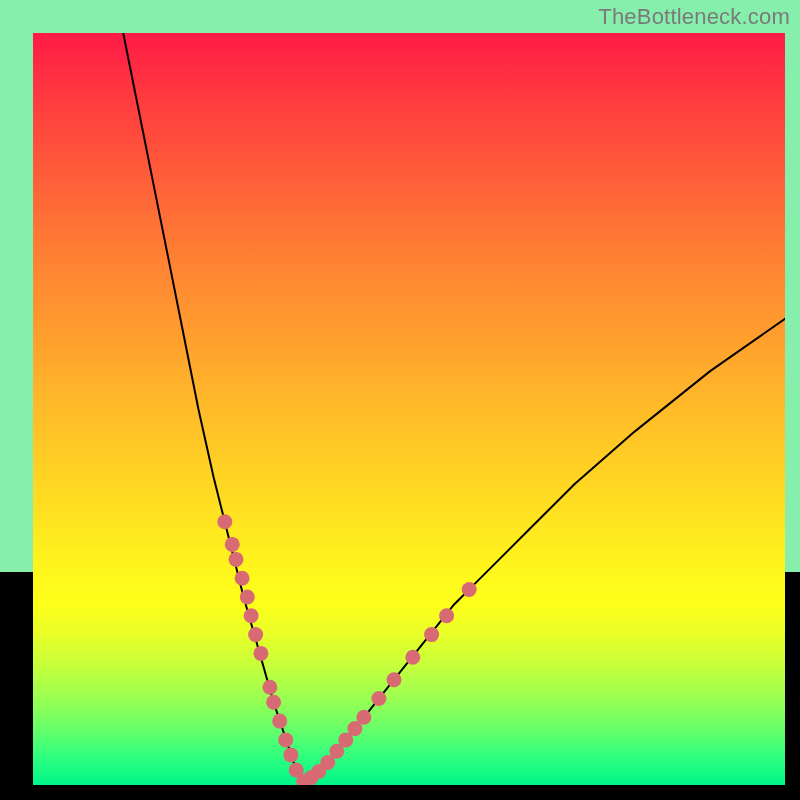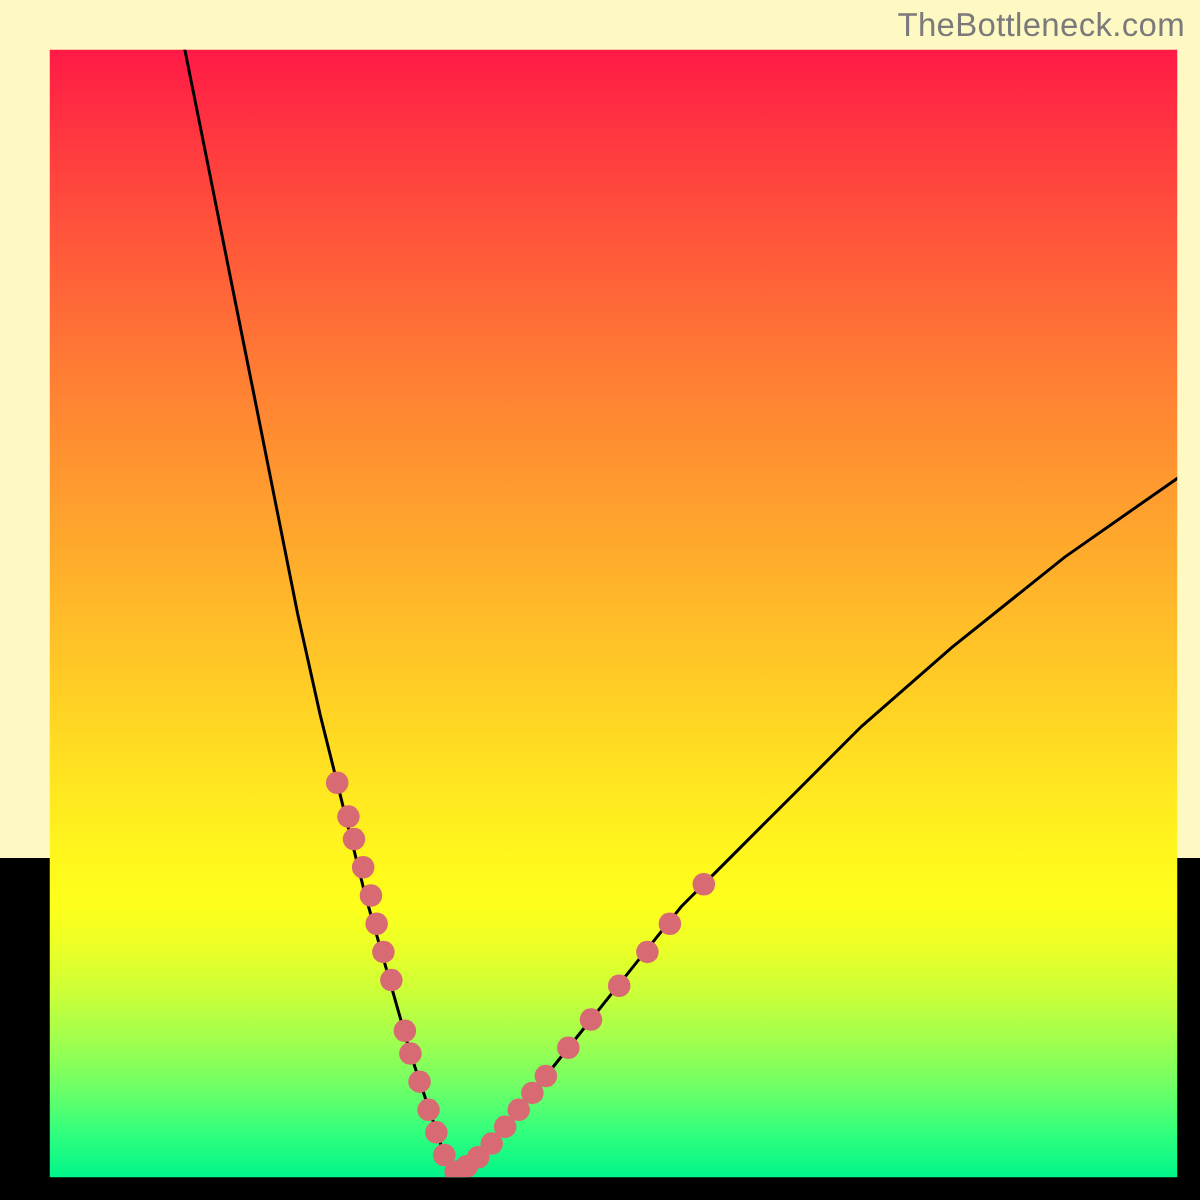--- a/index.html
+++ b/index.html
@@ -1,21 +1,21 @@
 <!DOCTYPE html>
 <html><head>
 <meta charset="utf-8">
 <style>
   * { margin: 0; padding: 0; box-sizing: border-box; }
   html, body { width: 800px; height: 800px; overflow: hidden; background: #000; }
   .frame {
     position: relative;
     width: 800px;
     height: 572px;
-    background: #fef9c3;
+    background: #86efac;
   }
   .watermark {
     position: absolute;
     top: 4px;
     right: 10px;
     color: #7a7a7a;
     font-family: Arial, Helvetica, sans-serif;
     font-size: 22px;
     letter-spacing: 0.2px;
     z-index: 5;

